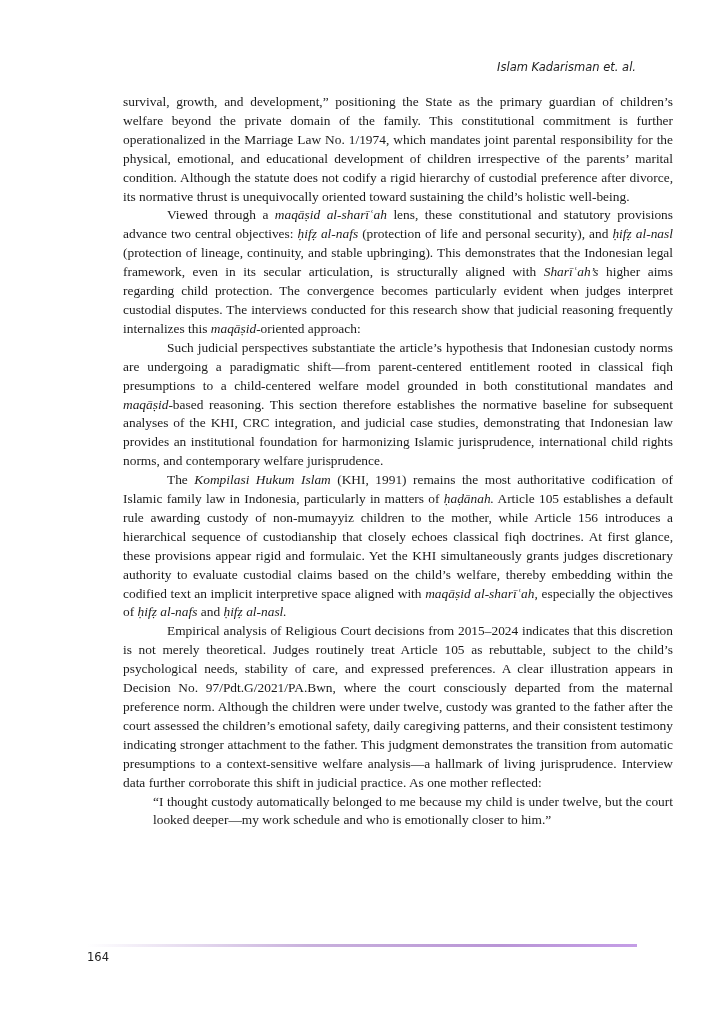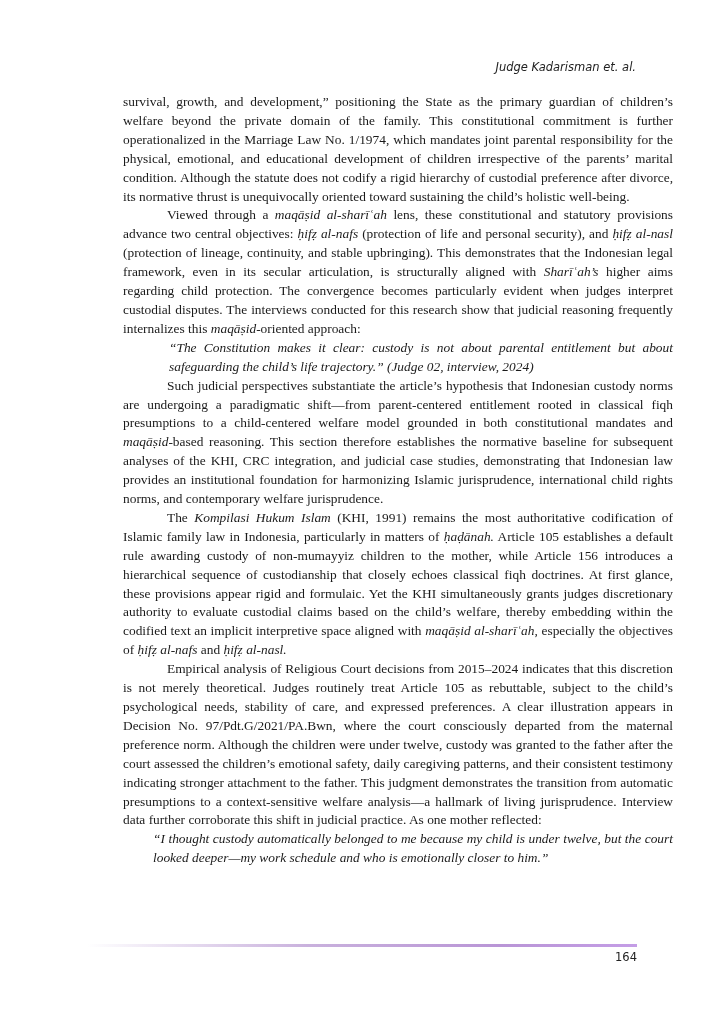--- a/index.html
+++ b/index.html
@@ -11,44 +11,43 @@
     font-size: 11.5px; color: #222;
   }
   .body-text {
     position: absolute; left: 87px; top: 93px; width: 550px;
     font-family: "Liberation Serif", serif; font-size: 13.4px;
     line-height: 18.9px; color: #1a1a1a; text-align: justify; margin-left: 36px;
   }
   .body-text p { margin: 0; }
   .indent { text-indent: 44px; }
   .quote { padding-left: 46px; font-style: italic; }
-  .quote2 { padding-left: 30px; font-style: italic; margin-top: 0 !important; }
+  .quote2 { padding-left: 30px; margin-top: 0 !important; }
   .it { font-style: italic; }
   .footer-rule {
     position: absolute; left: 87px; top: 944px; width: 550px; height: 3px;
     background: linear-gradient(to right, rgba(190,160,210,0) 0%, #c9b1dd 40%, #b995d6 75%, #c49de6 100%);
   }
   .footer {
     position: absolute; left: 87px; top: 950px; width: 550px;
     font-family: "DejaVu Sans", sans-serif; font-size: 11.5px; color: #222;
-    display: flex; justify-content: flex-end;
+    display: flex; justify-content: flex-start;
   }
 </style>
 </head>
 <body>
 
 <div class="page">
-  <div class="running-head">Judge Kadarisman et. al.</div>
+  <div class="running-head">Islam Kadarisman et. al.</div>
 
   <div class="body-text">
     <p>survival, growth, and development,” positioning the State as the primary guardian of children’s welfare beyond the private domain of the family. This constitutional commitment is further operationalized in the Marriage Law No. 1/1974, which mandates joint parental responsibility for the physical, emotional, and educational development of children irrespective of the parents’ marital condition. Although the statute does not codify a rigid hierarchy of custodial preference after divorce, its normative thrust is unequivocally oriented toward sustaining the child’s holistic well-being.</p>
 
     <p class="indent"><span>Viewed through a </span><span class="it">maqāṣid al-sharīʿah</span><span> lens, these constitutional and statutory provisions advance two central objectives: </span><span class="it">ḥifẓ al-nafs</span><span> (protection of life and personal security), and </span><span class="it">ḥifẓ al-nasl</span><span> (protection of lineage, continuity, and stable upbringing). This demonstrates that the Indonesian legal framework, even in its secular articulation, is structurally aligned with </span><span class="it">Sharīʿah’s</span><span> higher aims regarding child protection. The convergence becomes particularly evident when judges interpret custodial disputes. The interviews conducted for this research show that judicial reasoning frequently internalizes this </span><span class="it">maqāṣid</span><span>-oriented approach:</span></p>
 
-    <p class="quote">“The Constitution makes it clear: custody is not about parental entitlement but about safeguarding the child’s life trajectory.” (Judge 02, interview, 2024)</p>
 
     <p class="indent"><span>Such judicial perspectives substantiate the article’s hypothesis that Indonesian custody norms are undergoing a paradigmatic shift—from parent-centered entitlement rooted in classical fiqh presumptions to a child-centered welfare model grounded in both constitutional mandates and </span><span class="it">maqāṣid</span><span>-based reasoning. This section therefore establishes the normative baseline for subsequent analyses of the KHI, CRC integration, and judicial case studies, demonstrating that Indonesian law provides an institutional foundation for harmonizing Islamic jurisprudence, international child rights norms, and contemporary welfare jurisprudence.</span></p>
 
     <p class="indent"><span>The </span><span class="it">Kompilasi Hukum Islam</span><span> (KHI, 1991) remains the most authoritative codification of Islamic family law in Indonesia, particularly in matters of </span><span class="it">ḥaḍānah.</span><span> Article 105 establishes a default rule awarding custody of non-mumayyiz children to the mother, while Article 156 introduces a hierarchical sequence of custodianship that closely echoes classical fiqh doctrines. At first glance, these provisions appear rigid and formulaic. Yet the KHI simultaneously grants judges discretionary authority to evaluate custodial claims based on the child’s welfare, thereby embedding within the codified text an implicit interpretive space aligned with </span><span class="it">maqāṣid al-sharīʿah</span><span>, especially the objectives of </span><span class="it">ḥifẓ al-nafs</span><span> and </span><span class="it">ḥifẓ al-nasl.</span><span></span></p>
 
     <p class="indent">Empirical analysis of Religious Court decisions from 2015–2024 indicates that this discretion is not merely theoretical. Judges routinely treat Article 105 as rebuttable, subject to the child’s psychological needs, stability of care, and expressed preferences. A clear illustration appears in Decision No. 97/Pdt.G/2021/PA.Bwn, where the court consciously departed from the maternal preference norm. Although the children were under twelve, custody was granted to the father after the court assessed the children’s emotional safety, daily caregiving patterns, and their consistent testimony indicating stronger attachment to the father. This judgment demonstrates the transition from automatic presumptions to a context-sensitive welfare analysis—a hallmark of living jurisprudence. Interview data further corroborate this shift in judicial practice. As one mother reflected:</p>
 
     <p class="quote2">“I thought custody automatically belonged to me because my child is under twelve, but the court looked deeper—my work schedule and who is emotionally closer to him.”</p>
   </div>
 

